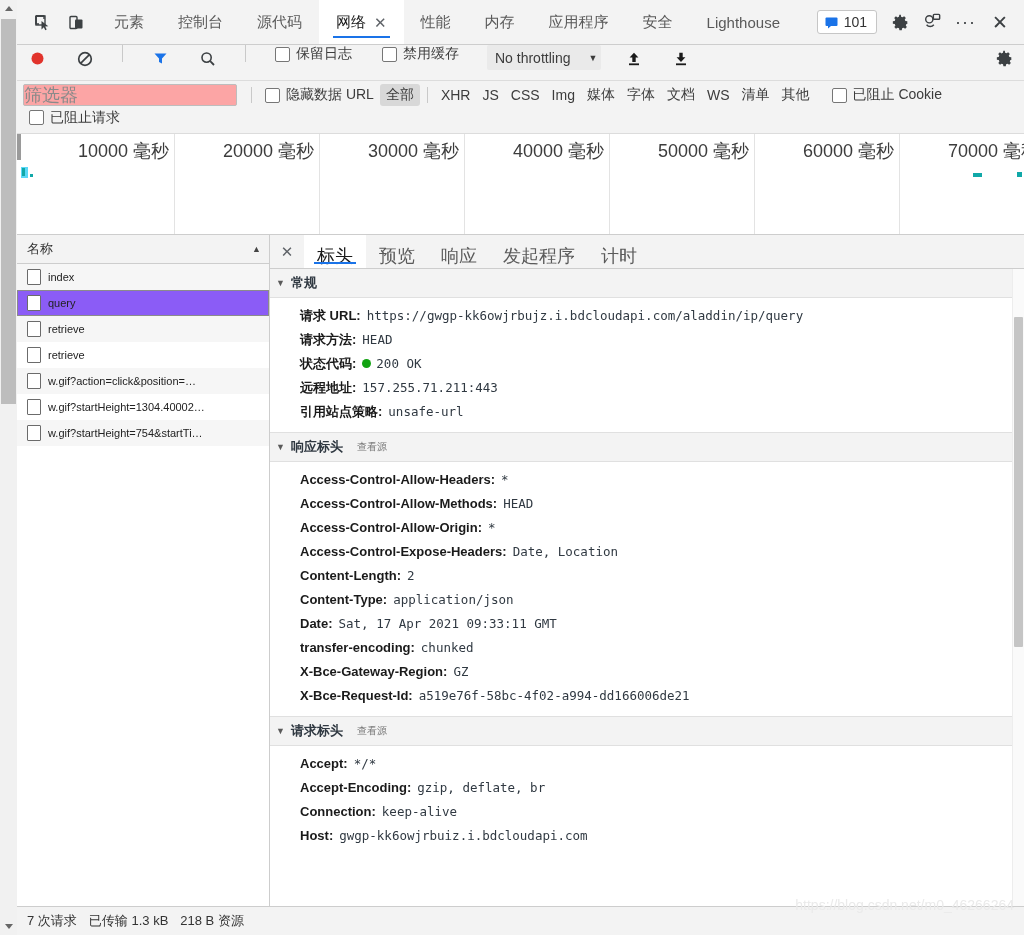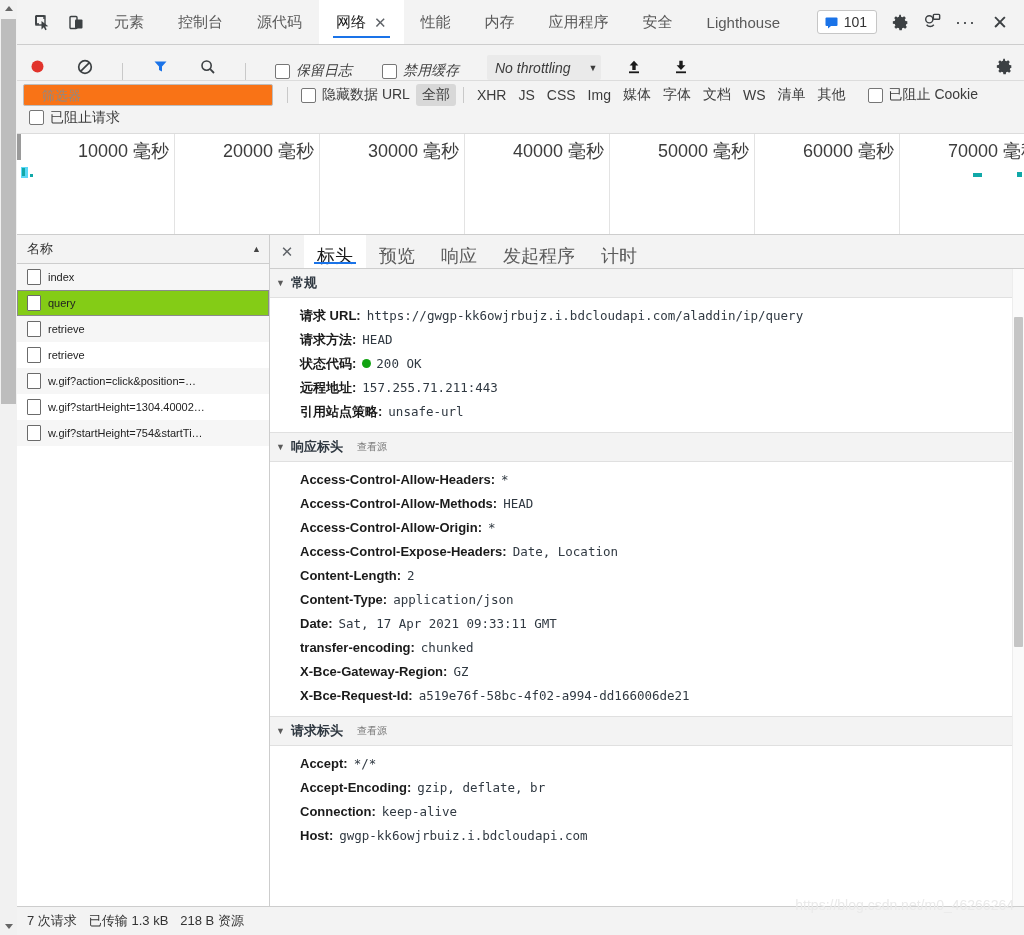--- a/index.html
+++ b/index.html
@@ -33,36 +33,36 @@
   .tab.active{background:#fff;color:#1a1a1a;}
   .tab.active:after{content:"";position:absolute;left:14px;right:14px;bottom:6px;height:2px;background:#1a73e8;}
   .tab .close{margin-left:8px;font-size:15px;color:#5f6368;line-height:1;}
   .tb-right{display:flex;align-items:center;gap:2px;padding-right:8px;}
   .issues-pill{display:flex;align-items:center;gap:6px;border:1px solid #c6c6c6;border-radius:3px;padding:3px 9px 3px 7px;background:#fff;cursor:pointer;margin-right:6px;}
   .issues-pill .num{font-size:14px;color:#333;}
   .dots{font-size:18px;letter-spacing:1px;color:#3c4043;padding:0 6px;cursor:pointer;}
   .xclose{font-size:19px;color:#3c4043;padding:0 8px;cursor:pointer;line-height:1;}
 
   
-  .nettoolbar{height:35px;display:flex;align-items:flex-end;gap:18px;padding:0 6px;background:#f3f3f3;border-bottom:1px solid #dcdcdc;font-style:italic;}
+  .nettoolbar{height:35px;display:flex;align-items:flex-start;gap:18px;padding:0 6px;background:#f3f3f3;border-bottom:1px solid #dcdcdc;}
   .nt-btn{width:29px;height:27px;display:flex;align-items:center;justify-content:center;border-radius:3px;cursor:pointer;}
   .nt-sep{width:1px;height:17px;background:#c9c9c9;margin:0 5px;}
   .chk{display:flex;align-items:center;gap:6px;cursor:pointer;padding:0 6px;white-space:nowrap;}
   .chk .box{width:13px;height:13px;border:1px solid #767676;background:#fff;border-radius:2px;display:inline-block;}
   .chk .lbl{font-size:14px;color:#3c3c3c;}
   .throttle{display:flex;align-items:center;height:25px;background:#eaeaea;border-radius:2px;padding:0 4px 0 8px;margin-left:4px;cursor:pointer;}
   .throttle .tv{font-size:14px;color:#3c3c3c;}
   .throttle .caret{margin-left:18px;font-size:9px;color:#3c3c3c;}
   .spacer{flex:1;}
   .gear-right{width:28px;height:27px;display:flex;align-items:center;justify-content:center;cursor:pointer;}
 
   
   .filterbar{background:#f3f3f3;border-bottom:1px solid #dcdcdc;padding:3px 6px 4px 6px;}
   .fb-row1{display:flex;align-items:center;gap:0;height:22px;}
-  .filter-input{width:212px;height:20px;border:1px solid #bdbdbd;background:#f97316;border-radius:2px;padding:0 18px;font-size:13px;color:#333;outline:none;font-family:inherit;}
+  .filter-input{width:212px;height:20px;border:1px solid #bdbdbd;background:#fca5a5;border-radius:2px;padding:0 0;font-size:18px;color:#333;outline:none;font-family:inherit;}
   .filter-input::placeholder{color:#8a8a8a;}
   .fb-sep{width:1px;height:16px;background:#c9c9c9;margin:0 7px;}
   .type-link{font-size:14px;color:#3c3c3c;padding:2px 6px;border-radius:3px;cursor:pointer;white-space:nowrap;}
   .type-link.sel{background:#d8d8d8;}
   .fb-row2{display:flex;align-items:center;height:23px;padding-left:6px;}
 
   
   .overview{position:relative;height:100px;background:#fff;border-bottom:1px solid #cdcdcd;overflow:hidden;}
   .ov-grid{position:absolute;inset:0;}
   .ov-div{position:absolute;top:0;bottom:0;width:1px;background:#e3e3e3;}
@@ -73,21 +73,21 @@
 
   
   .split{position:relative;height:672px;display:flex;}
   .reqpanel{width:252px;background:#fff;border-right:1px solid #cdcdcd;display:flex;flex-direction:column;}
   .req-head{height:28px;display:flex;align-items:center;justify-content:space-between;padding:0 8px 0 10px;background:#f3f3f3;border-bottom:1px solid #cdcdcd;font-size:13px;color:#333;}
   .req-head .sortarrow{font-size:9px;color:#444;}
   .req-list{flex:1;overflow:hidden;}
   .req-row{height:26px;display:flex;align-items:center;gap:7px;padding-left:10px;font-size:11px;color:#222;cursor:pointer;white-space:nowrap;overflow:hidden;}
   .req-row:nth-child(odd){background:#f6f6f6;}
   .req-row:nth-child(even){background:#fff;}
-  .req-row.selected{background:#84cc16;outline:1px solid #8b8b8b;outline-offset:-1px;}
+  .req-row.selected{background:#8b5cf6;outline:1px solid #8b8b8b;outline-offset:-1px;}
   .req-row .fileicon{flex:0 0 auto;width:12px;height:14px;border:1px solid #6b6b6b;background:#fff;border-radius:1px;}
   .req-row .nm{overflow:hidden;text-overflow:ellipsis;}
 
   .detail{flex:1;position:relative;background:#fff;display:flex;flex-direction:column;min-width:0;}
   .dtabs{height:33px;display:flex;align-items:stretch;background:#f3f3f3;border-bottom:1px solid #cdcdcd;}
   .dtab-close{width:34px;display:flex;align-items:center;justify-content:center;font-size:15px;color:#5f6368;cursor:pointer;}
   .dtab{position:relative;display:flex;align-items:flex-end;padding:0 13px;font-size:18px;color:#5a5a5a;cursor:pointer;white-space:nowrap;}
   .dtab.active{background:#fff;color:#1a1a1a;}
   .dtab.active:after{content:"";position:absolute;left:10px;right:10px;bottom:4px;height:2px;background:#1a73e8;}
   .dbody{flex:1;overflow:hidden;position:relative;background:#fff;}

